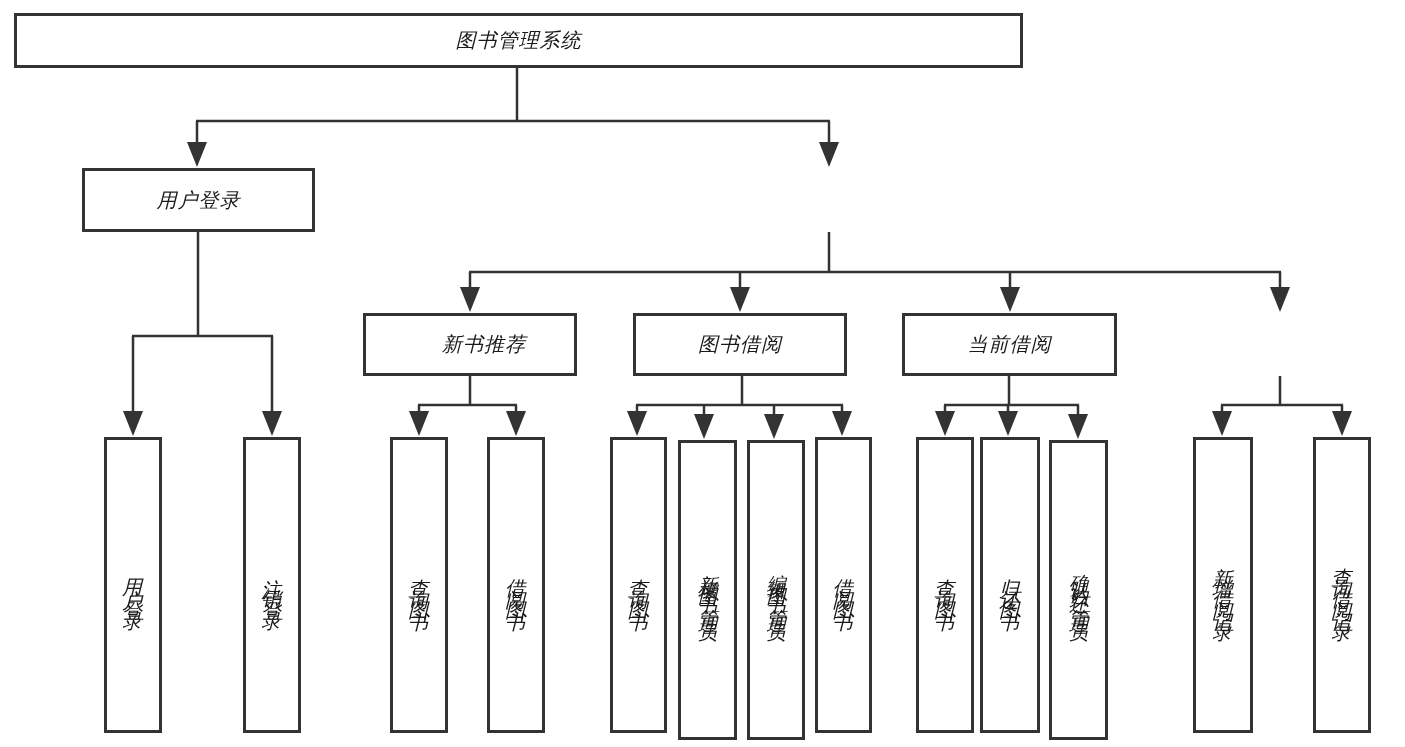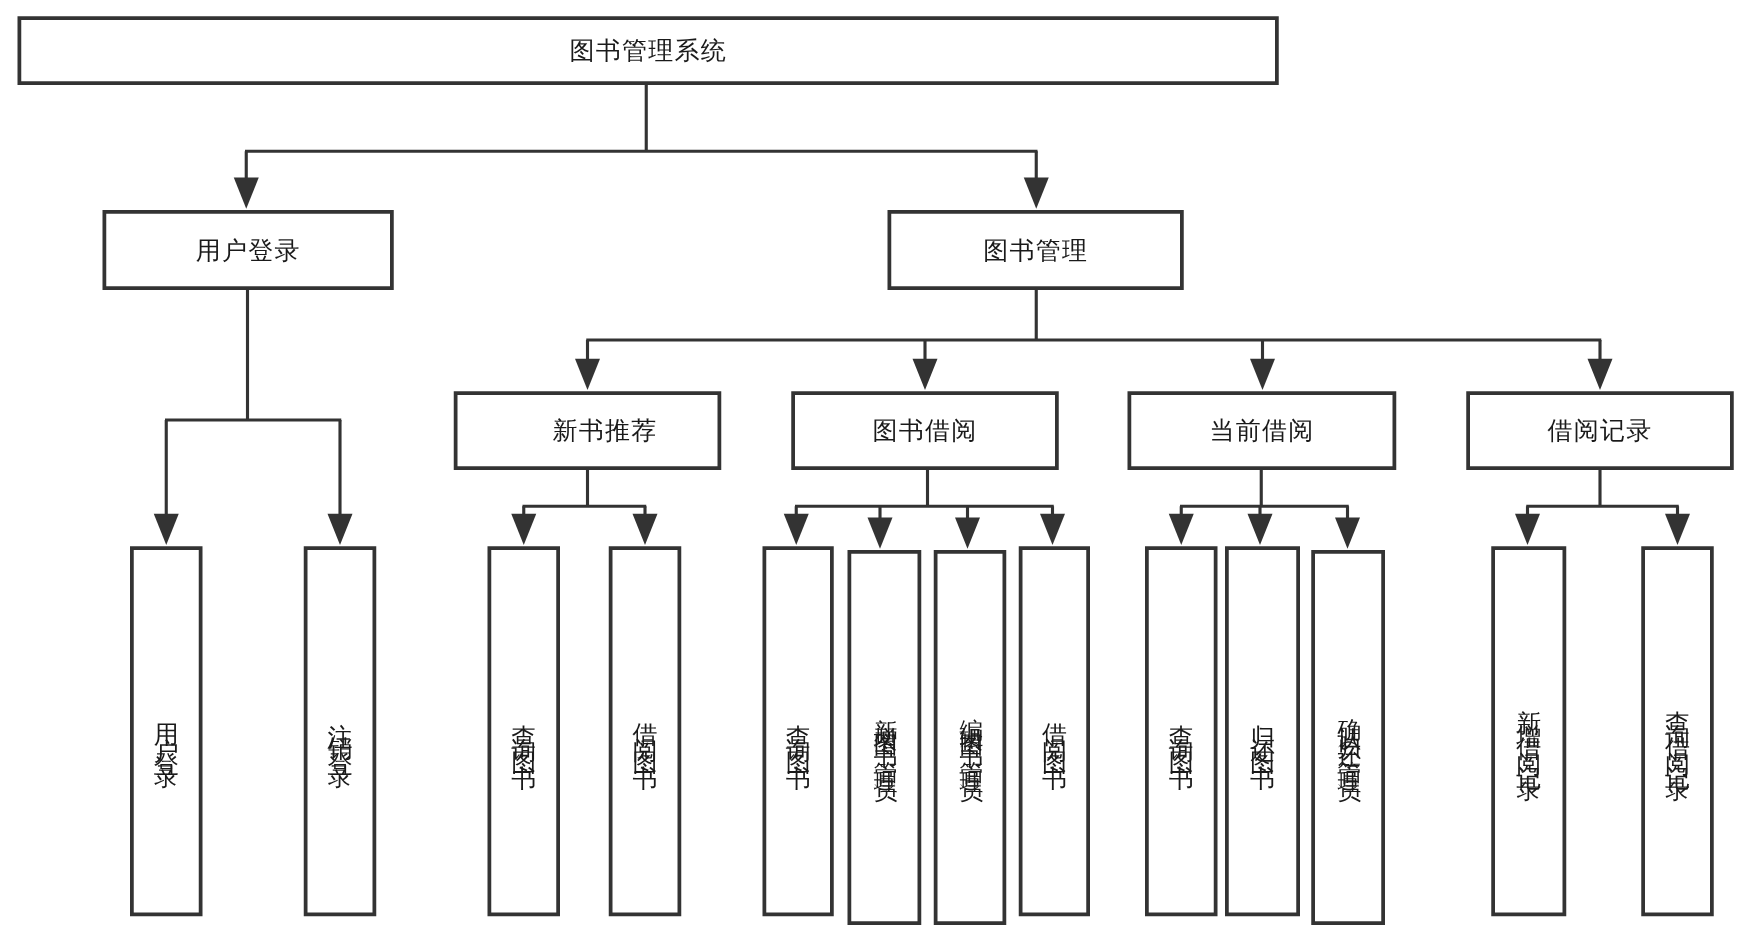--- a/index.html
+++ b/index.html
@@ -1,18 +1,18 @@
 <!DOCTYPE html>
 <html><head>
 <meta charset="utf-8">
 <style>
   html,body { margin:0; padding:0; background:#ffffff; }
   .stage {
     position:relative; width:1405px; height:747px; background:#ffffff;
-    font-family:"Liberation Sans","DejaVu Sans",sans-serif; overflow:hidden;
+    font-family:"Liberation Sans","DejaVu Sans",sans-serif; overflow:hidden;font-style:italic;
   }
   .box {
     position:absolute; box-sizing:border-box;
     border:3px solid #333333; background:#ffffff;
     display:flex; align-items:center; justify-content:center;
     color:#1a1a1a; z-index:2;
   }
   .h-label { font-size:20px; letter-spacing:1px; white-space:nowrap; }
   .box-root   { left:14px;  top:13px;  width:1009px; height:55px; }
   .box-l2a    { left:82px;  top:168px; width:233px;  height:64px; }
@@ -110,35 +110,29 @@
     <polygon points="1332,411 1352,411 1342,436"></polygon>
   </svg>
 
   <div class="box box-root">
     <span class="h-label">图书管理系统</span>
   </div>
 
   <div class="box box-l2a">
     <span class="h-label">用户登录</span>
   </div>
-  <div class="box box-l2b">
-    <span class="h-label">图书管理</span>
-  </div>
 
   <div class="box box-l3 box-l3a">
     <span class="h-label">新书推荐</span>
   </div>
   <div class="box box-l3 box-l3b">
     <span class="h-label">图书借阅</span>
   </div>
   <div class="box box-l3 box-l3c">
     <span class="h-label">当前借阅</span>
-  </div>
-  <div class="box box-l3 box-l3d">
-    <span class="h-label">借阅记录</span>
   </div>
 
   <div class="box leaf g1a">
     <span class="v-label">用户登录</span>
   </div>
   <div class="box leaf g1b">
     <span class="v-label">注销登录</span>
   </div>
 
   <div class="box leaf g2a">

